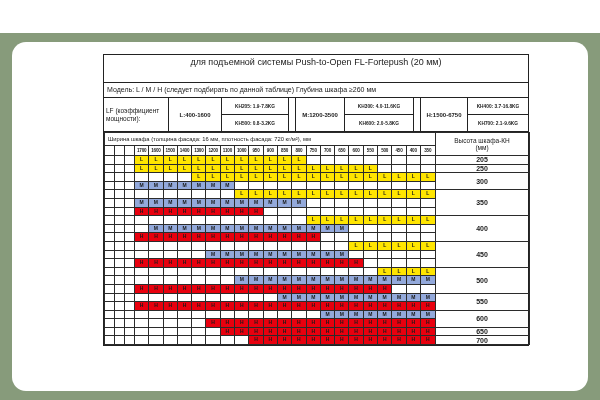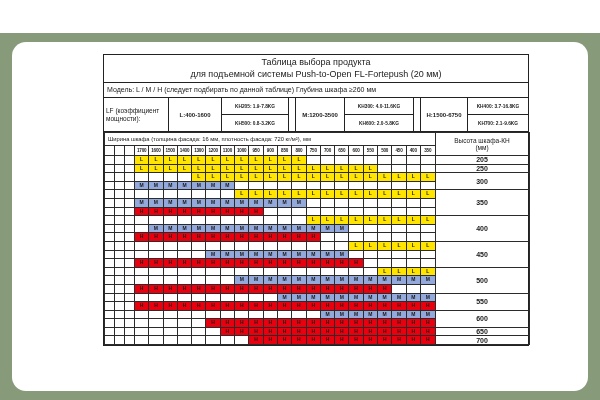--- a/index.html
+++ b/index.html
@@ -34,21 +34,20 @@
 </style>
 </head>
 <body>
 
 <div class="green-bg"></div>
 
 <div class="card">
   <div class="tblwrap">
 
     <div class="sect title-sect">
-      <div>Таблица выбора продукта</div>
       <div>для подъемной системы Push-to-Open FL-Fortepush (20 мм)</div>
     </div>
 
     <div class="sect model-sect">Модель: L / M / H (следует подбирать по данной таблице) Глубина шкафа ≥260 мм</div>
 
     <div class="sect lf-sect">
       <div class="lf-cell lf-label" style="width:62px">LF (коэффициент мощности):</div>
       <div class="lf-cell" style="width:52px">L:400-1600</div>
       <div class="lf-cell kh-pair" style="width:66px">
         <div class="kh">KH205: 1.9-7.8KG</div>

